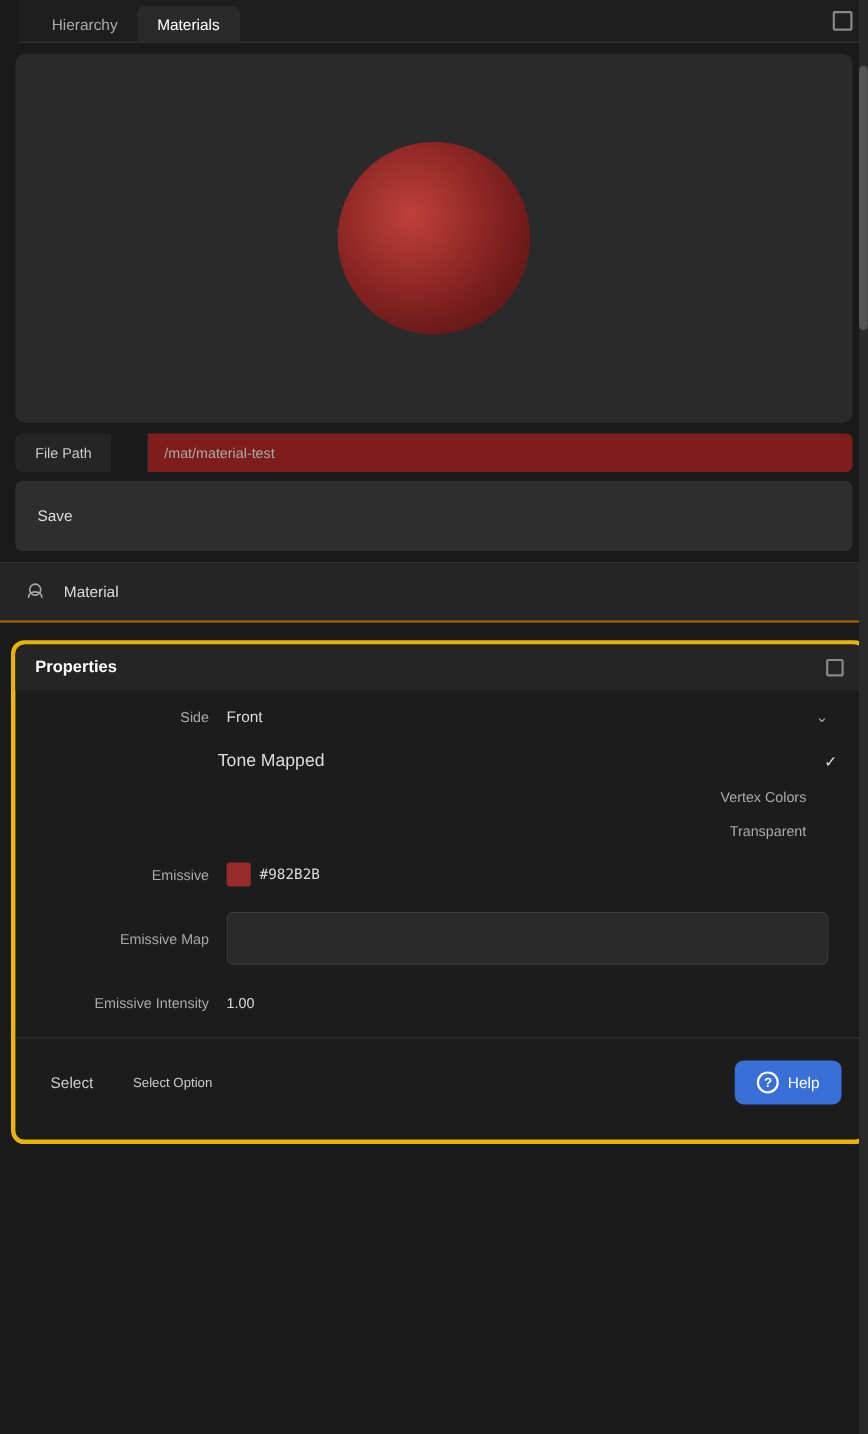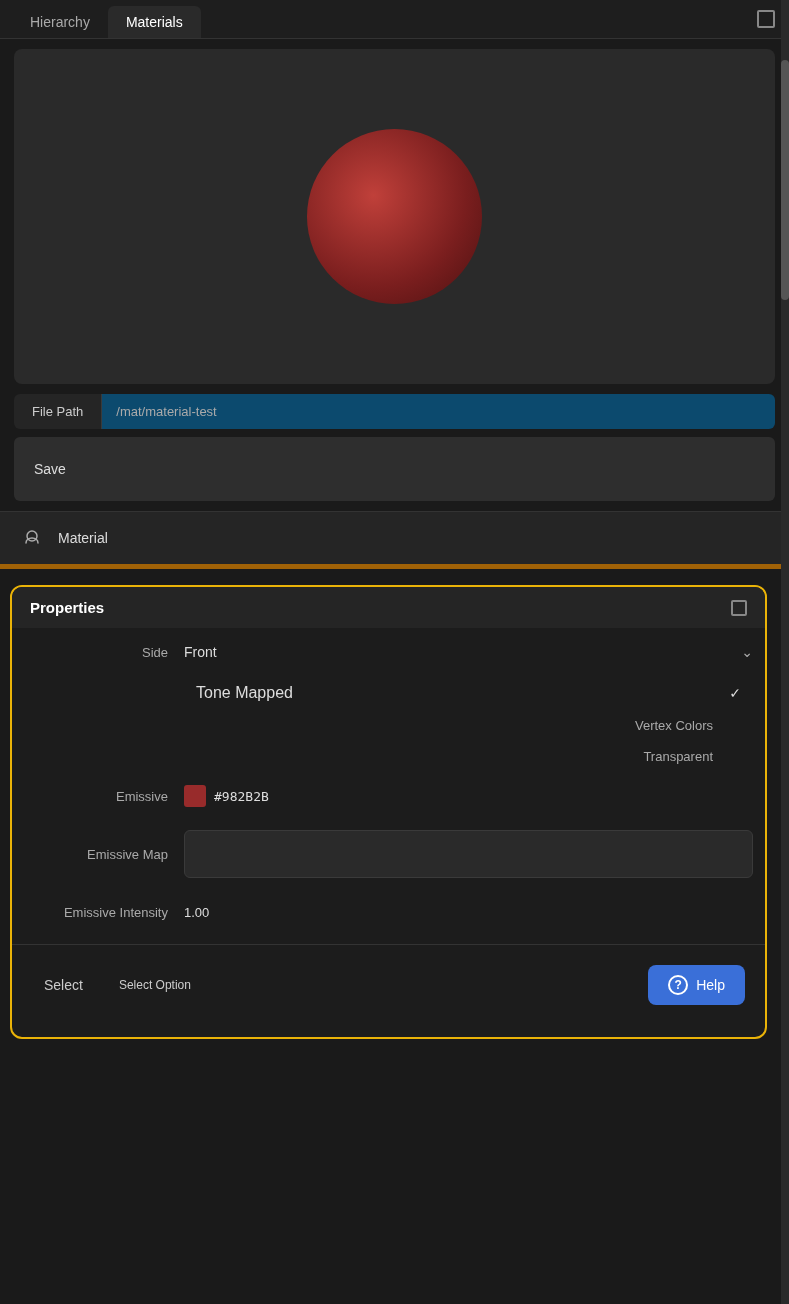--- a/index.html
+++ b/index.html
@@ -13,20 +13,21 @@
     }
 
     
     .top-tabs {
       display: flex;
       align-items: center;
       background: #1e1e1e;
       padding: 6px 12px 0 12px;
       border-bottom: 1px solid #333;
       position: relative;
+      margin-left: 17px;
     }
     .top-tab {
       padding: 8px 18px;
       font-size: 14px;
       cursor: pointer;
       color: #aaa;
       border-radius: 6px 6px 0 0;
     }
     .top-tab.active {
       background: #2a2a2a;
@@ -73,26 +74,27 @@
       color: #ccc;
       font-size: 13px;
       font-weight: 500;
       padding: 10px 18px;
       background: #252525;
       border-radius: 6px 0 0 6px;
       white-space: nowrap;
     }
     .file-path-value {
       flex: 1;
-      background: #0c4a6e;
+      background: #7f1d1d;
       color: #aaa;
       font-size: 13px;
       padding: 10px 14px;
       border-radius: 0 6px 6px 0;
       border-left: 1px solid #3a3a3a;
+      margin-left: 33px;
     }
 
     
     .save-btn {
       display: block;
       margin: 0 14px 10px 14px;
       background: #2e2e2e;
       color: #ddd;
       border: none;
       border-radius: 6px;
@@ -104,40 +106,40 @@
     }
 
     
     .material-row {
       display: flex;
       align-items: center;
       background: #252525;
       margin: 0 0 0 0;
       padding: 12px 18px;
       border-top: 1px solid #333;
-      border-bottom: 5px solid #a16207;
+      border-bottom: 2px solid #a16207;
       gap: 12px;
     }
     .material-icon {
       width: 28px;
       height: 28px;
       display: flex;
       align-items: center;
       justify-content: center;
     }
     .material-label {
       font-size: 14px;
       color: #ddd;
       font-weight: 500;
     }
 
     
     .properties-panel {
-      margin: 16px 22px 10px 10px;
-      border: 2px solid #eab308;
+      margin: 16px 0 10px 10px;
+      border: 4px solid #eab308;
       border-radius: 12px;
       background: #1c1c1c;
       padding: 0 0 20px 0;
       position: relative;
     }
     .properties-header {
       background: #252525;
       padding: 12px 18px;
       border-radius: 10px 10px 0 0;
       display: flex;
@@ -153,21 +155,21 @@
       width: 16px;
       height: 16px;
       border: 2px solid #888;
       border-radius: 2px;
     }
 
     
     .prop-row {
       display: flex;
       align-items: center;
-      padding: 10px 12px;
+      padding: 10px 32px;
       min-height: 48px;
     }
     .prop-label {
       color: #aaa;
       font-size: 13px;
       text-align: right;
       flex: 0 0 160px;
       padding-right: 16px;
     }
     .prop-value {

